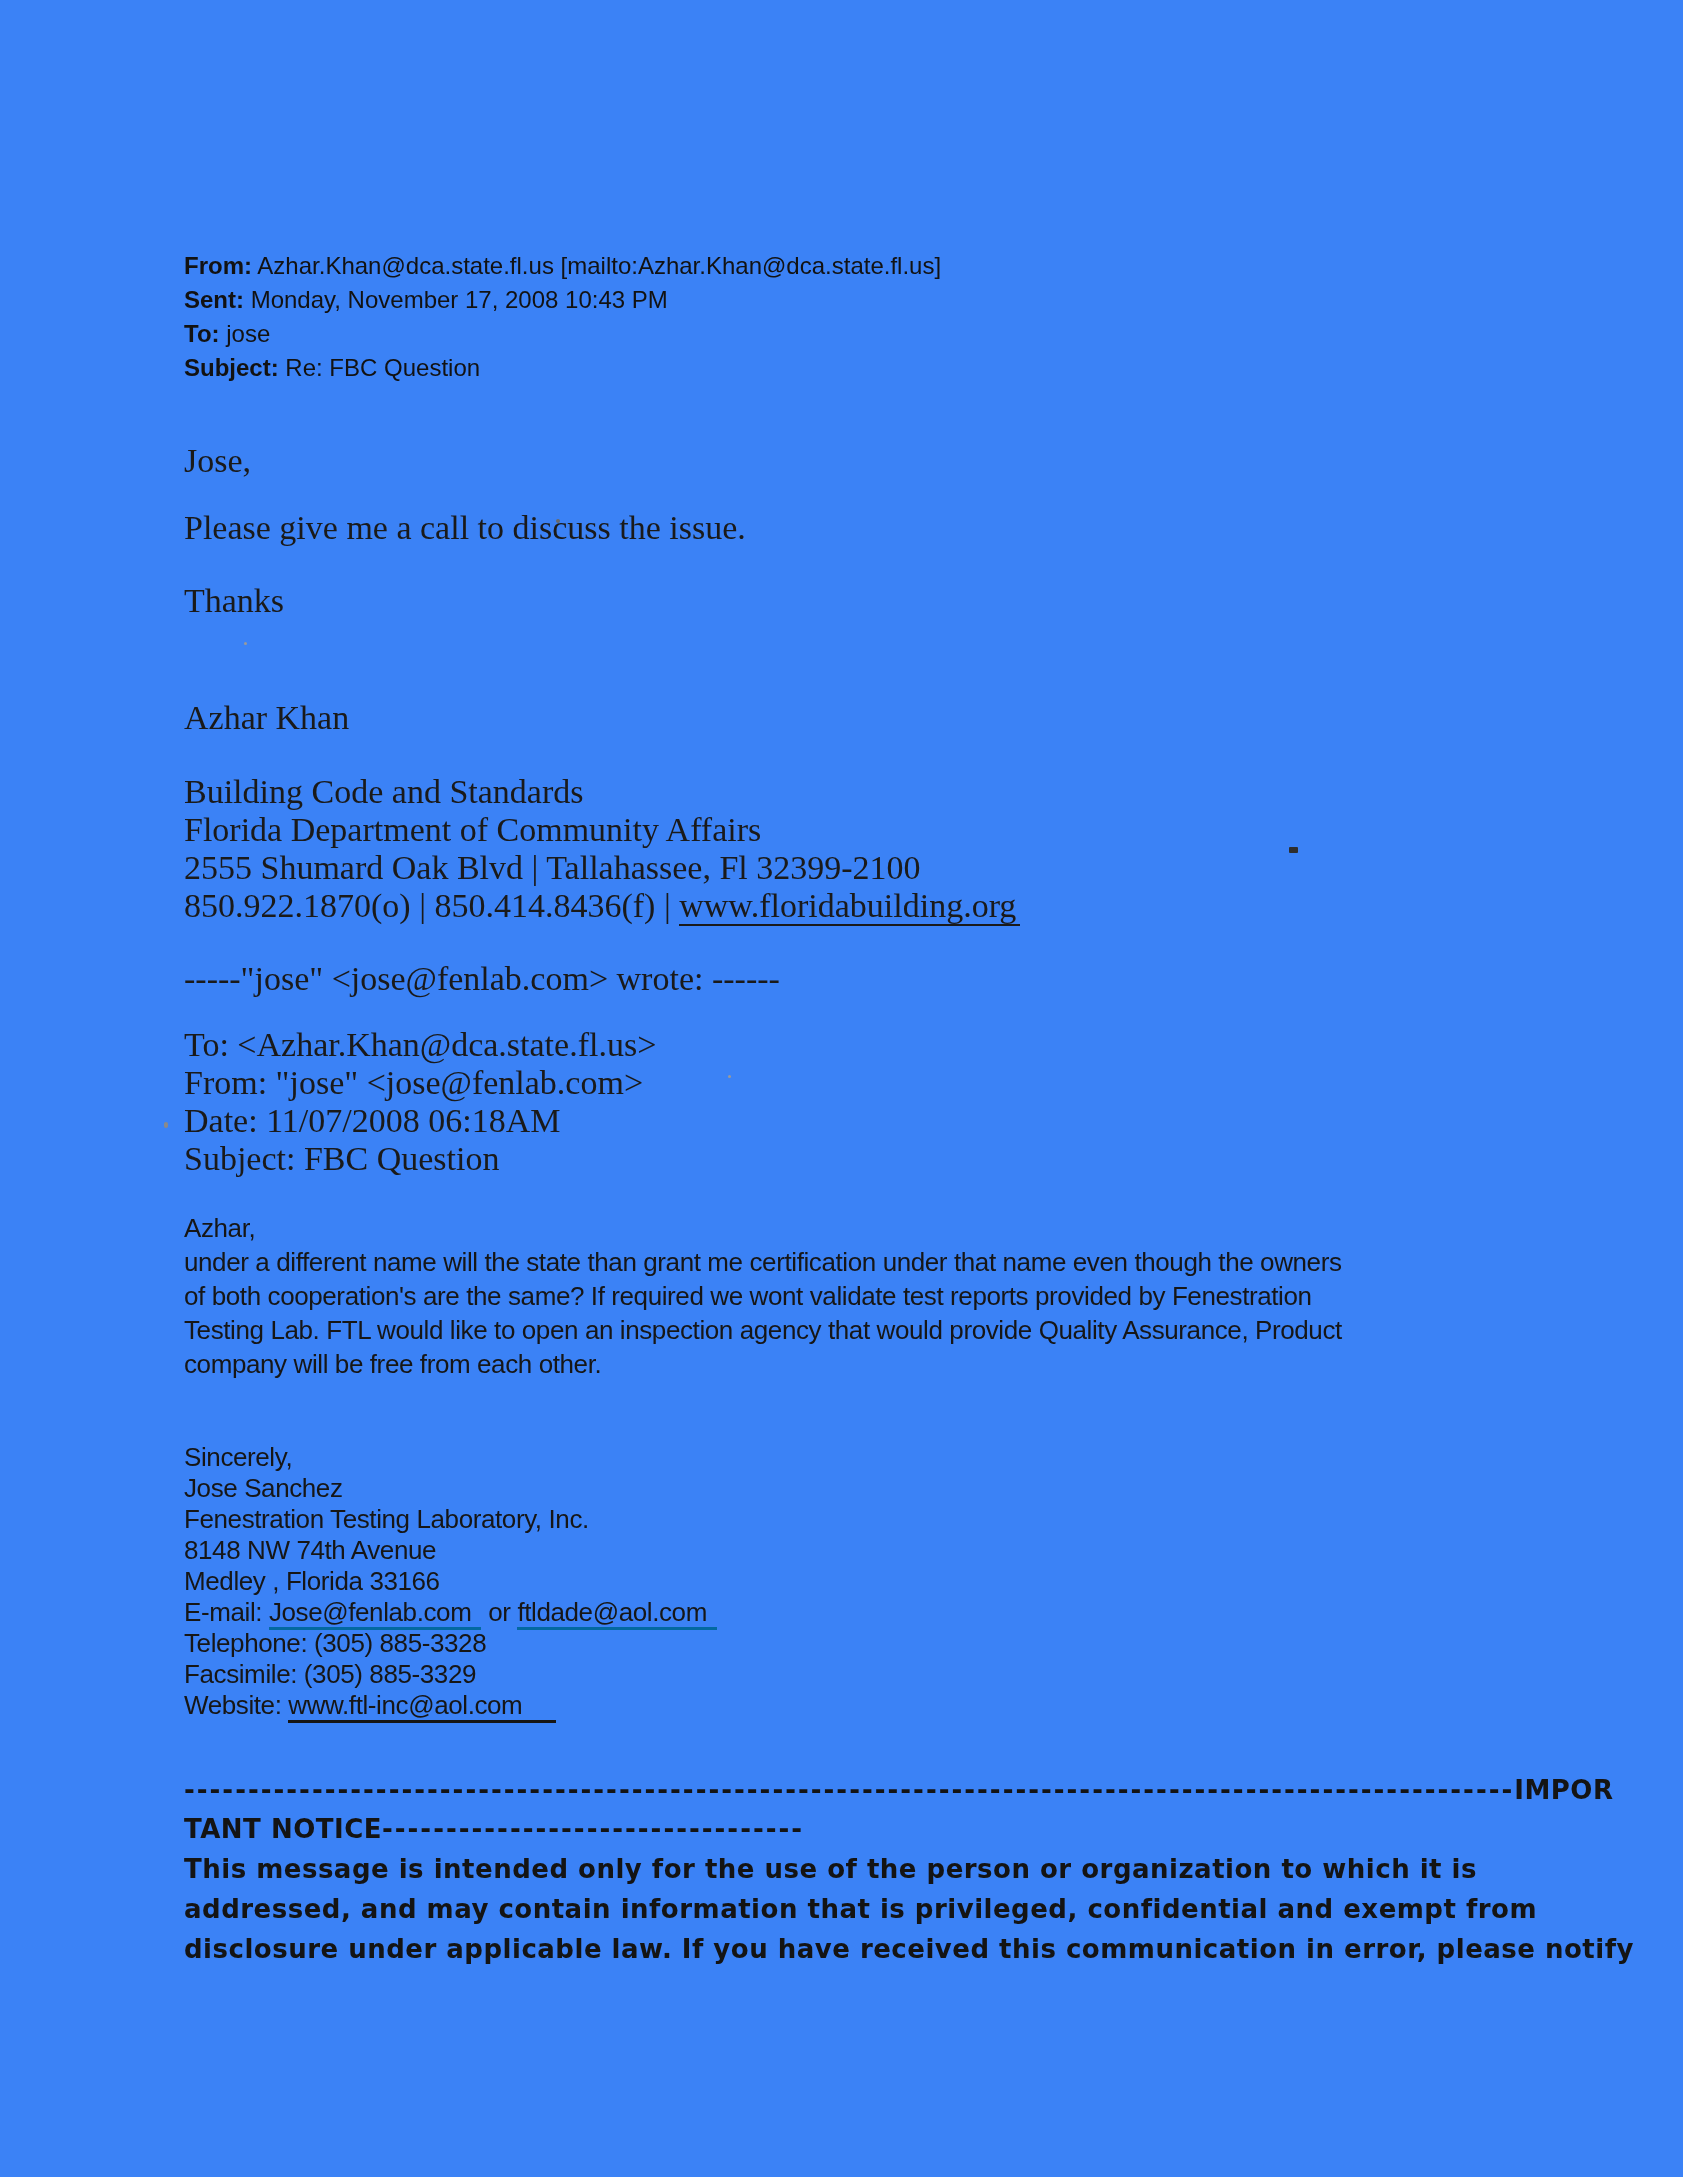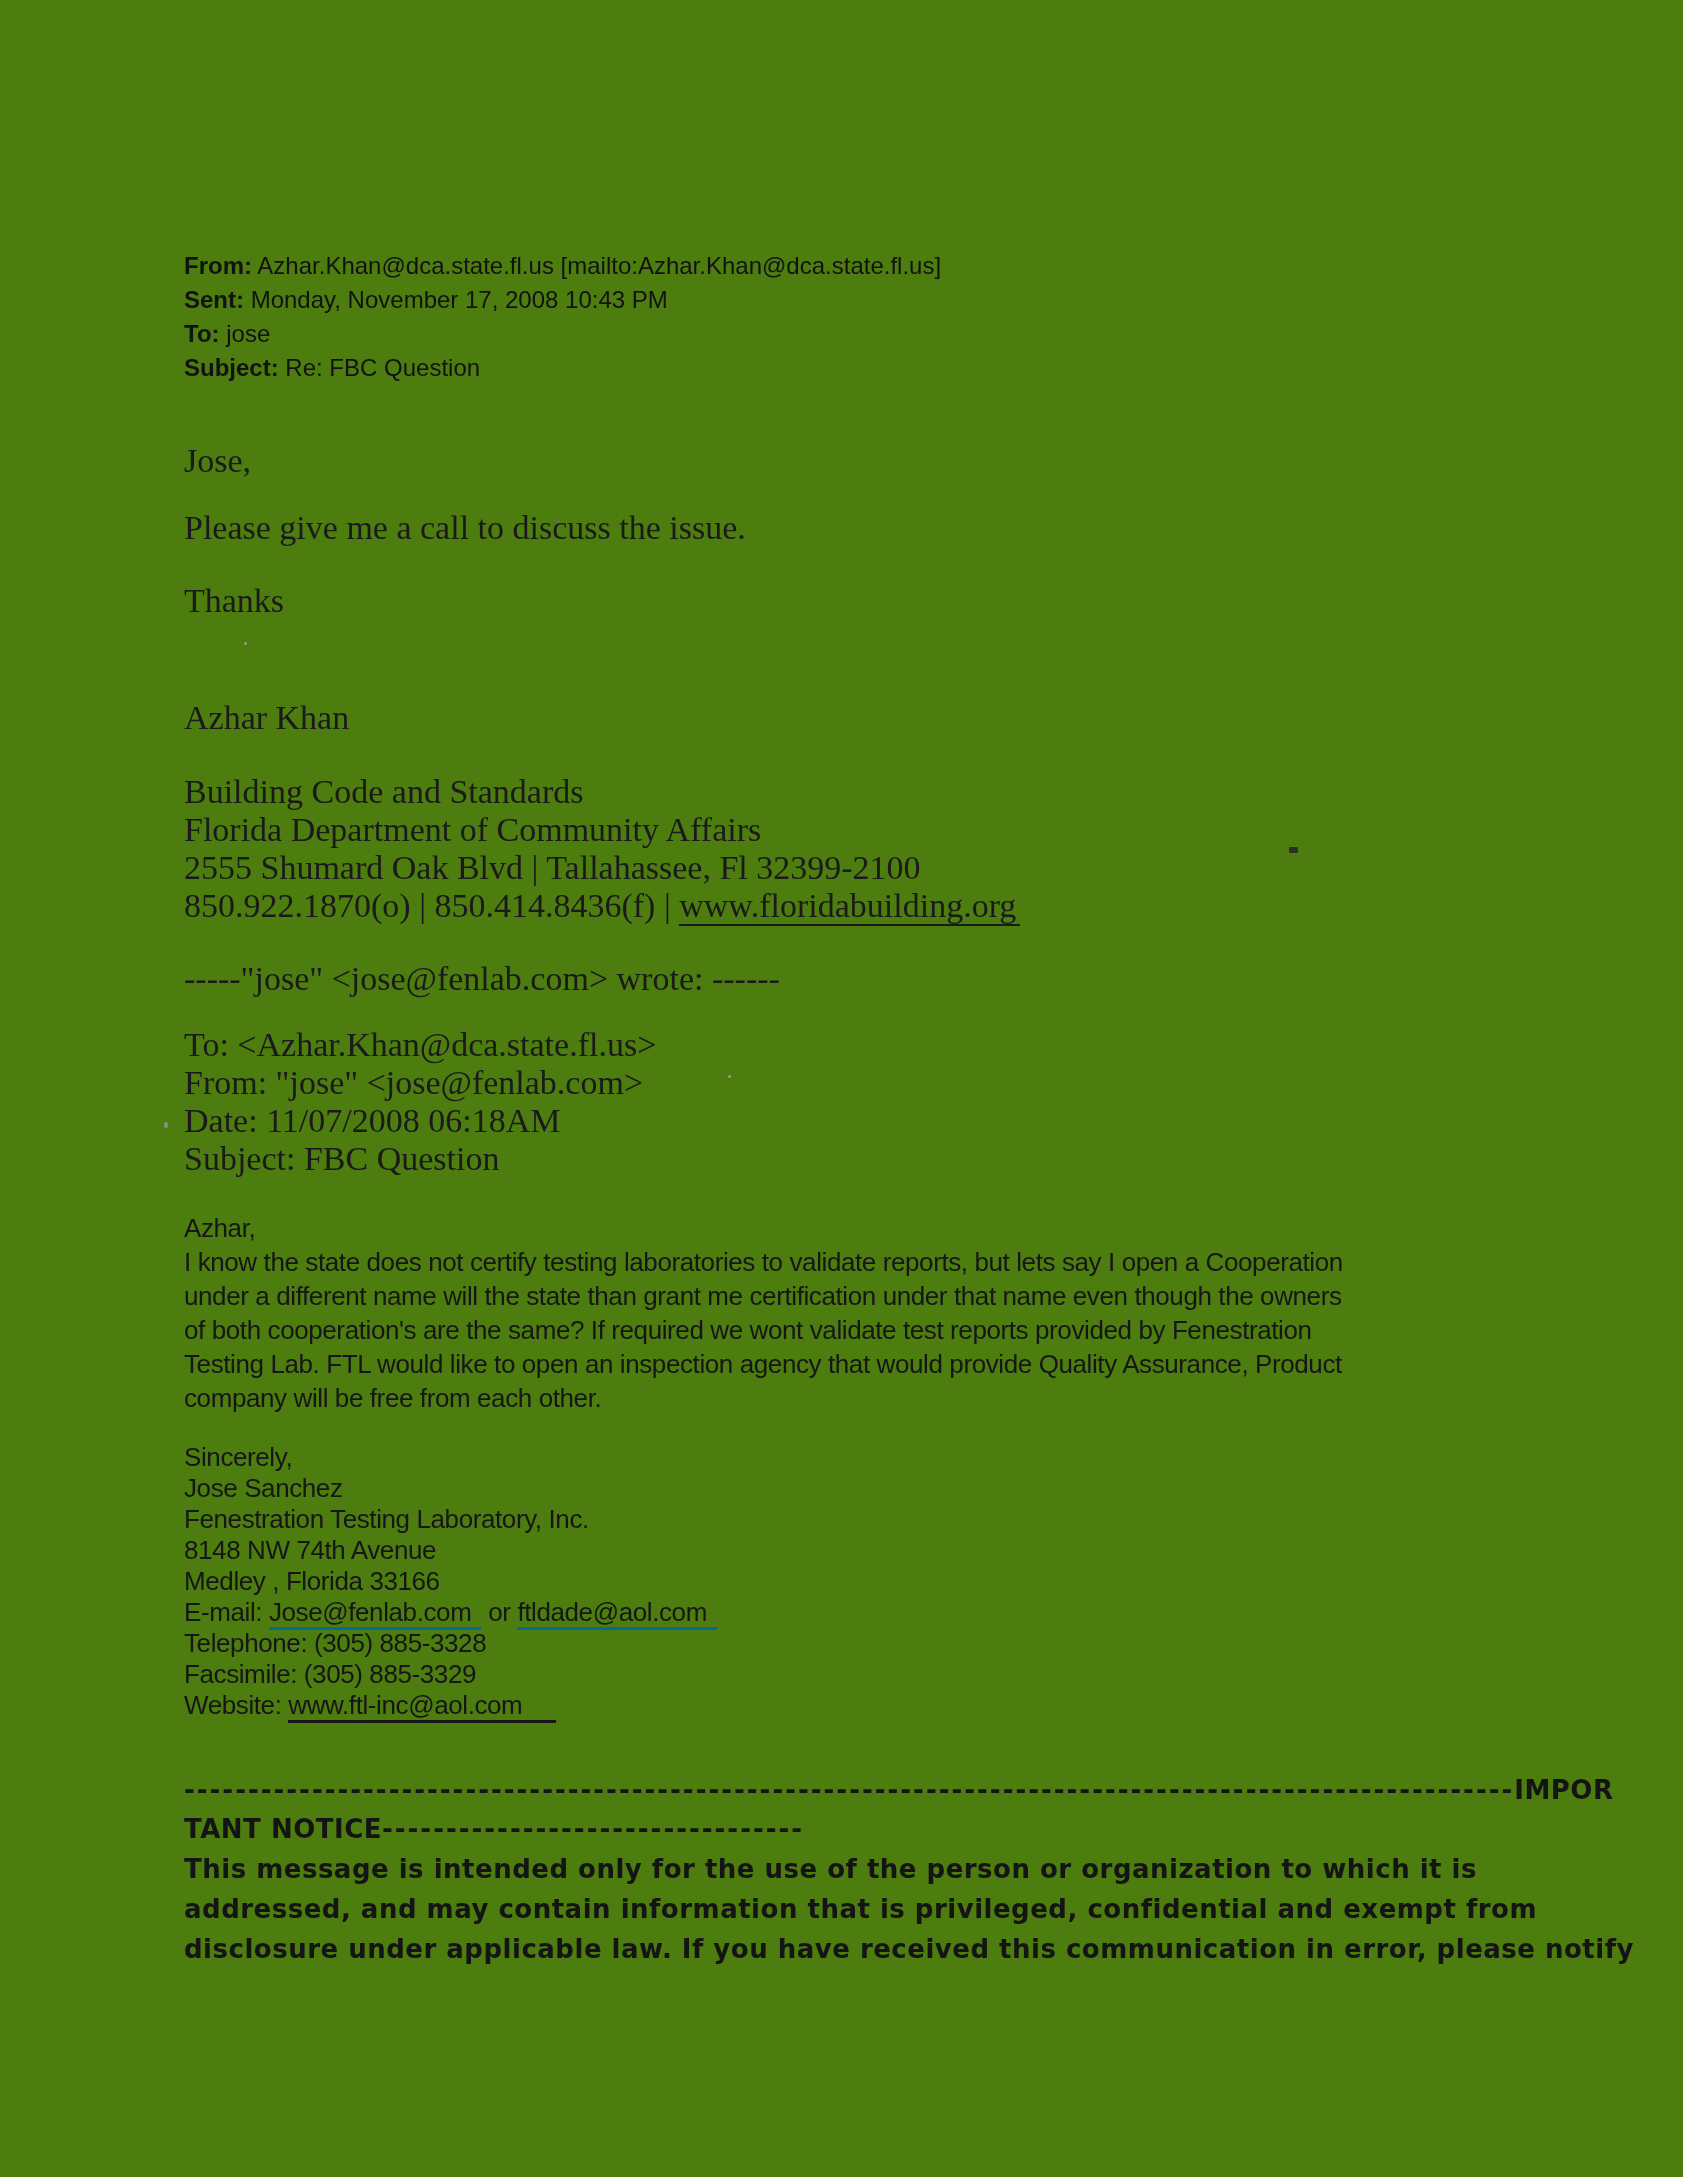--- a/index.html
+++ b/index.html
@@ -1,20 +1,20 @@
 <!DOCTYPE html>
 <html><head>
 <meta charset="utf-8">
 <style>
   html, body { margin: 0; padding: 0; background: #ffffff; }
   #page {
     position: relative;
     width: 1683px;
     height: 2177px;
-    background: #4d7c0f;
+    background: #3b82f6;
     color: #161616;
     overflow: hidden;
   }
   .abs { position: absolute; left: 184px; }
 
   
   .hdr {
     font-family: "Liberation Sans", sans-serif;
     font-size: 24px;
     line-height: 34px;
@@ -88,21 +88,20 @@
 
   <div class="abs serif qhdr" style="top:1026px">
     <div>To: &lt;Azhar.Khan@dca.state.fl.us&gt;</div>
     <div>From: "jose" &lt;jose@fenlab.com&gt;</div>
     <div>Date: 11/07/2008 06:18AM</div>
     <div>Subject: FBC Question</div>
   </div>
 
   <div class="abs jbody jpara" style="top:1211px">
     <div>Azhar,</div>
-    <div>I know the state does not certify testing laboratories to validate reports, but lets say I open a Cooperation</div>
     <div>under a different name will the state than grant me certification under that name even though the owners</div>
     <div>of both cooperation's are the same? If required we wont validate test reports provided by Fenestration</div>
     <div>Testing Lab. FTL would like to open an inspection agency that would provide Quality Assurance, Product</div>
     <div>company will be free from each other.</div>
   </div>
 
   <div class="abs jbody jsig" style="top:1442px">
     <div>Sincerely,</div>
     <div>Jose Sanchez</div>
     <div>Fenestration Testing Laboratory, Inc.</div>

